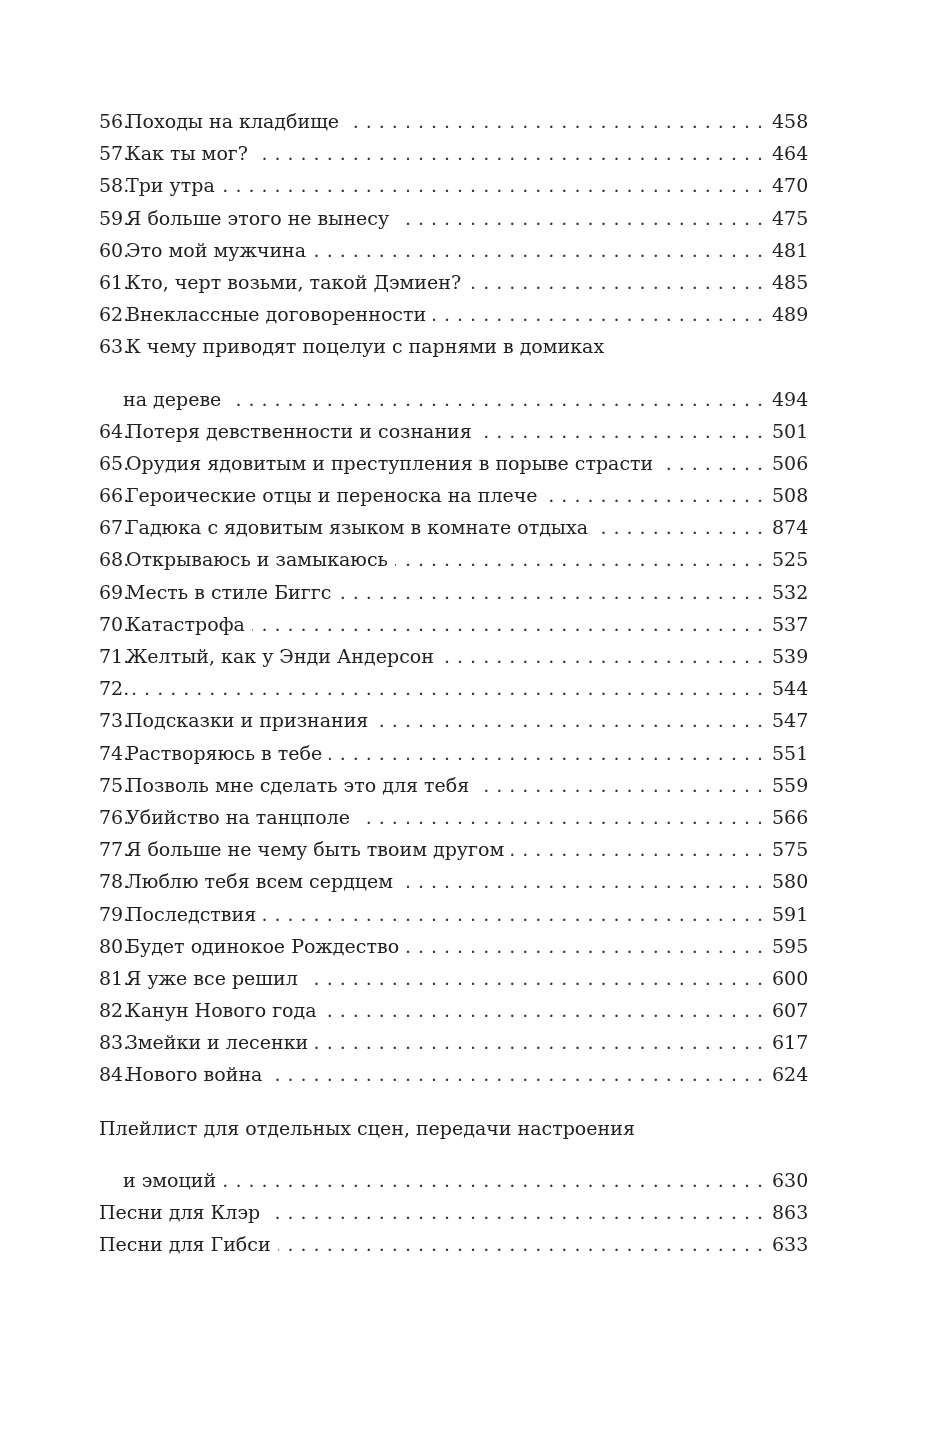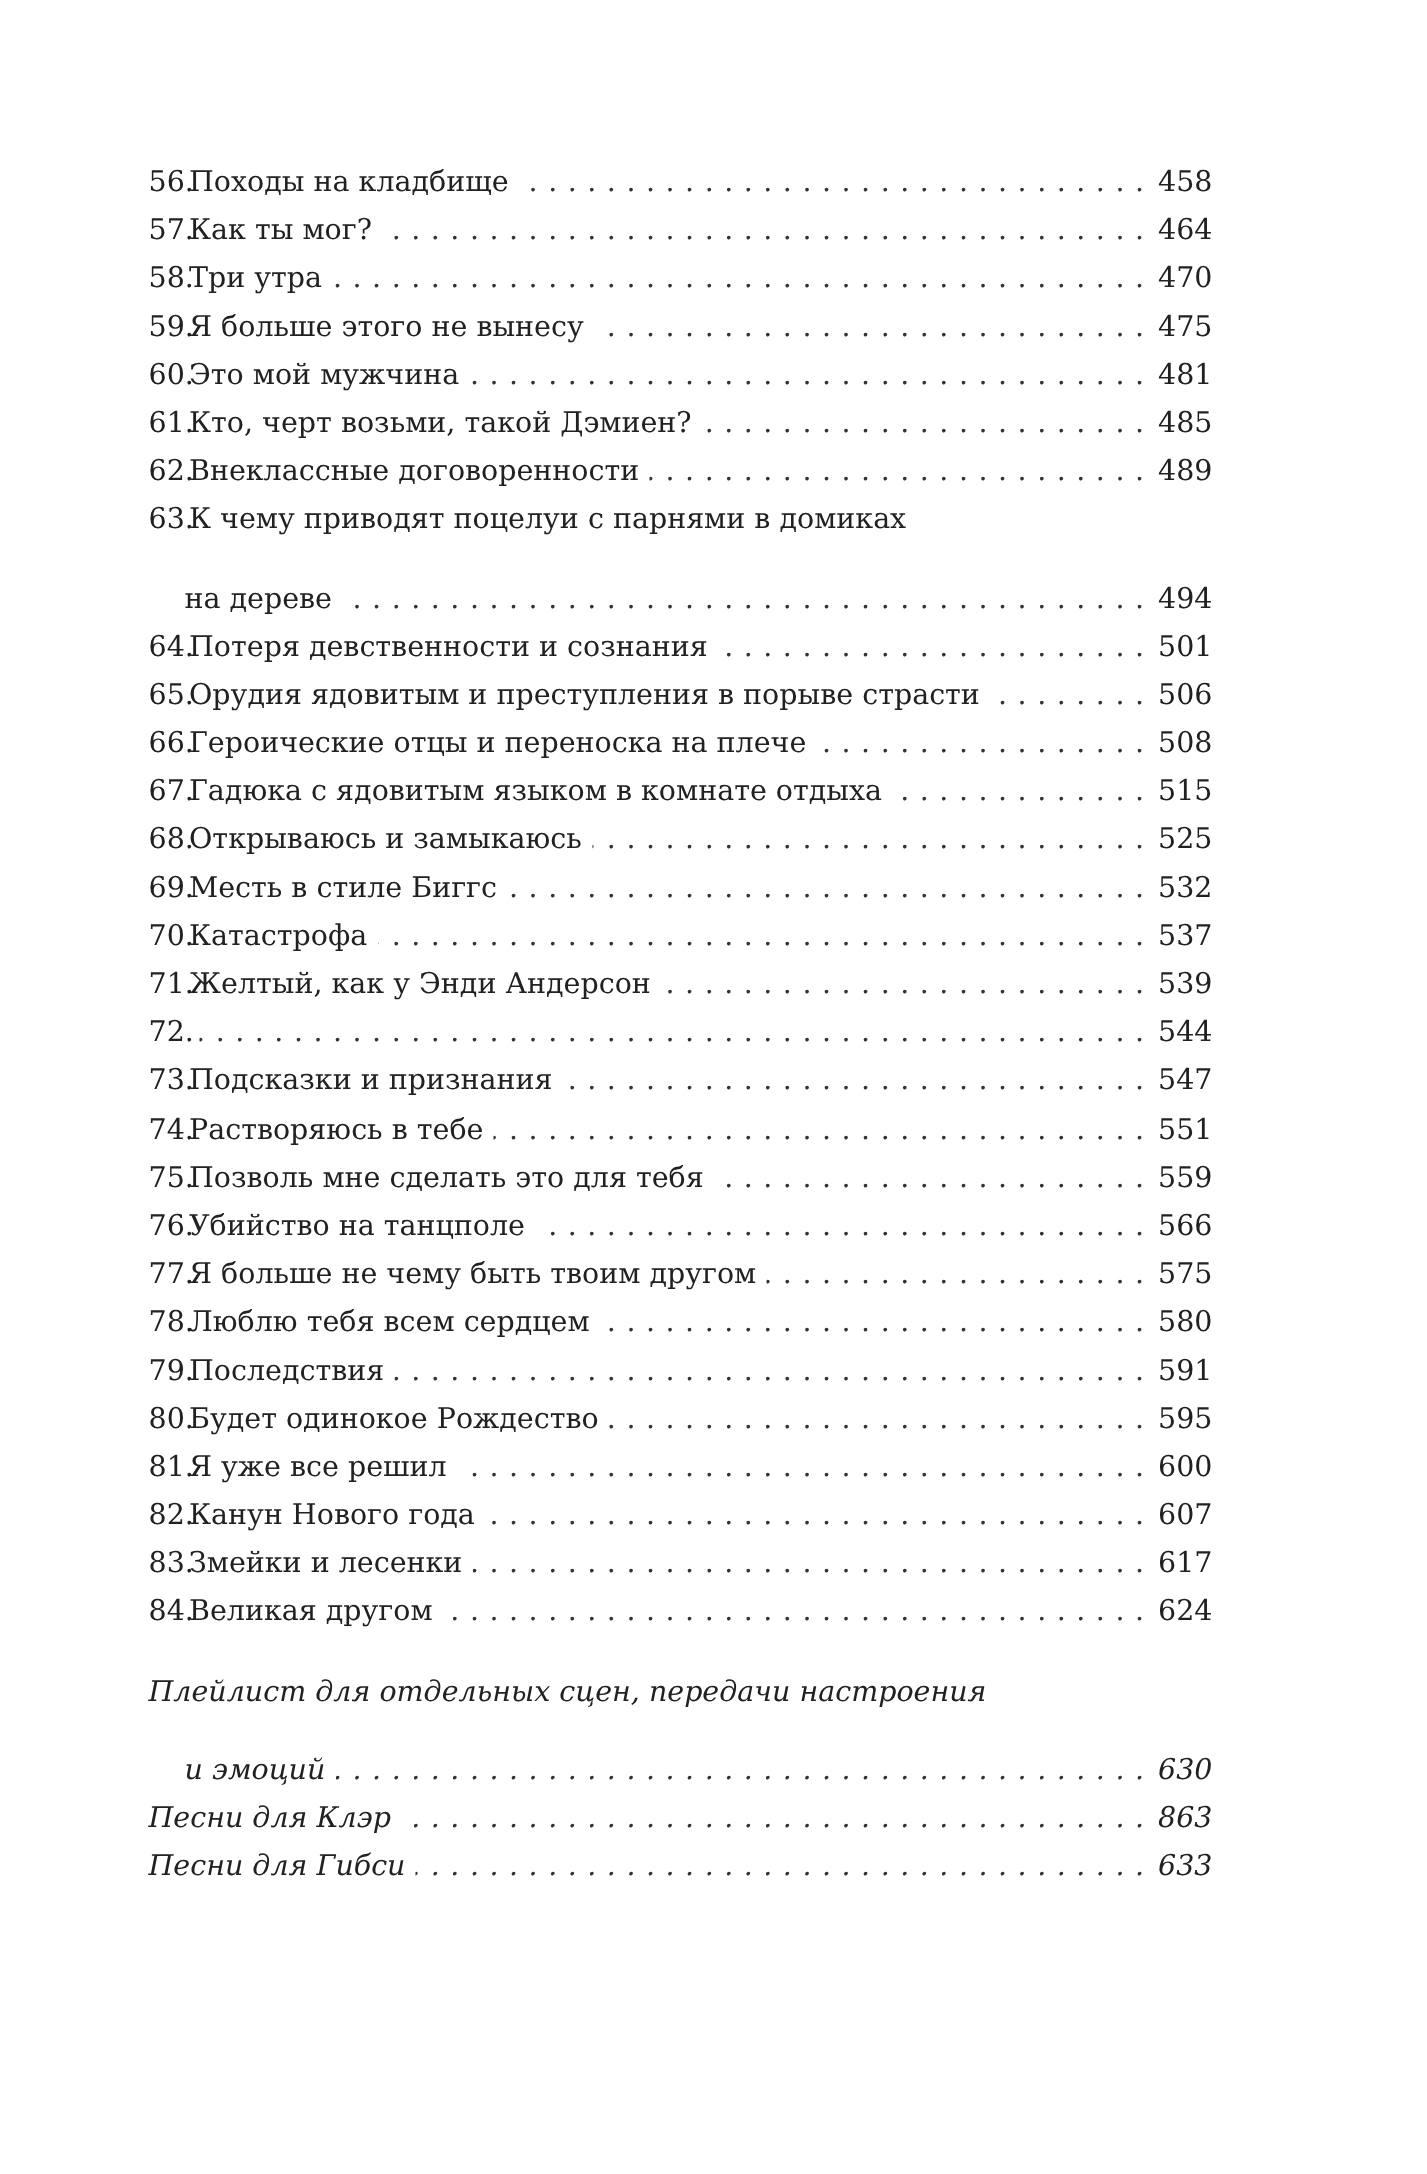--- a/index.html
+++ b/index.html
@@ -50,21 +50,20 @@
     margin: 0 2px 0 7px;
     color: #333333;
   }
   .pg {
     flex: 0 0 auto;
     min-width: 38px;
     text-align: left;
   }
   .toc-extras {
     margin-top: 21px;
-    font-style: italic;
   }
 </style>
 </head>
 <body>
 
 <div class="book-page">
   <div class="toc">
     <div class="toc-chapters">
         <div class="toc-row">
           <span class="num">56.</span>
@@ -132,21 +131,21 @@
         <div class="toc-row">
           <span class="num">66.</span>
           <span class="t">Героические отцы и переноска на плече</span>
           <span class="dots">..........................................................................................</span>
           <span class="pg">508</span>
         </div>
         <div class="toc-row">
           <span class="num">67.</span>
           <span class="t">Гадюка с ядовитым языком в комнате отдыха</span>
           <span class="dots">..........................................................................................</span>
-          <span class="pg">515</span>
+          <span class="pg">874</span>
         </div>
         <div class="toc-row">
           <span class="num">68.</span>
           <span class="t">Открываюсь и замыкаюсь</span>
           <span class="dots">..........................................................................................</span>
           <span class="pg">525</span>
         </div>
         <div class="toc-row">
           <span class="num">69.</span>
           <span class="t">Месть в стиле Биггс</span>
@@ -231,21 +230,21 @@
           <span class="pg">607</span>
         </div>
         <div class="toc-row">
           <span class="num">83.</span>
           <span class="t">Змейки и лесенки</span>
           <span class="dots">..........................................................................................</span>
           <span class="pg">617</span>
         </div>
         <div class="toc-row">
           <span class="num">84.</span>
-          <span class="t">Великая другом</span>
+          <span class="t">Нового война</span>
           <span class="dots">..........................................................................................</span>
           <span class="pg">624</span>
         </div>
       </div>
     <div class="toc-extras">
         <div class="toc-row">
           <span class="t">Плейлист для отдельных сцен, передачи настроения</span>
         </div>
         <div class="toc-row cont">
           <span class="t">и эмоций</span>

